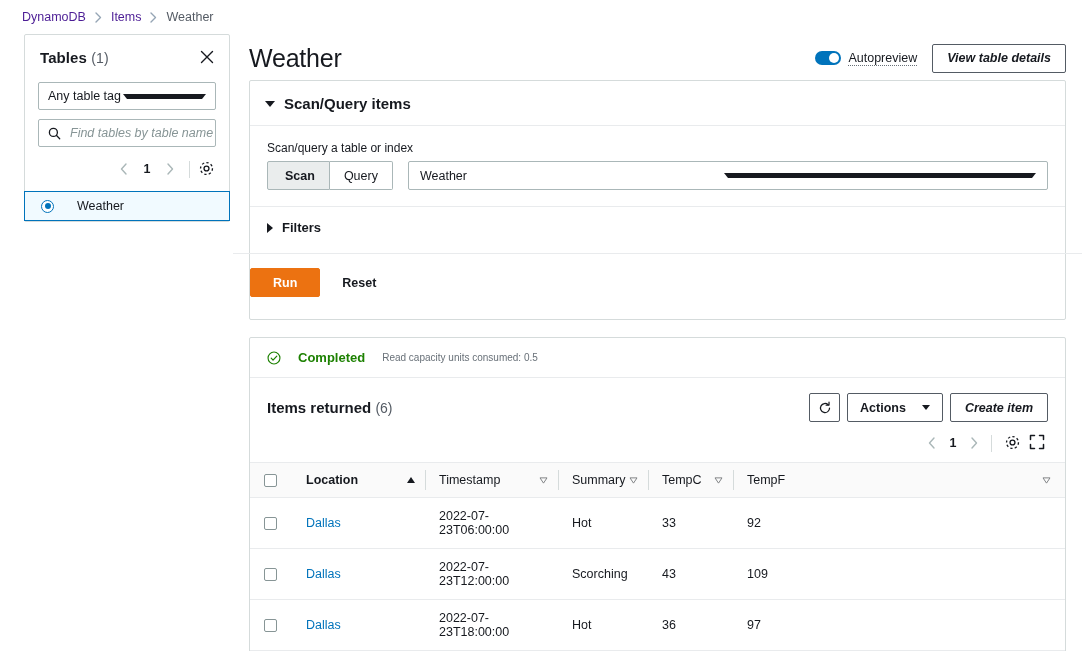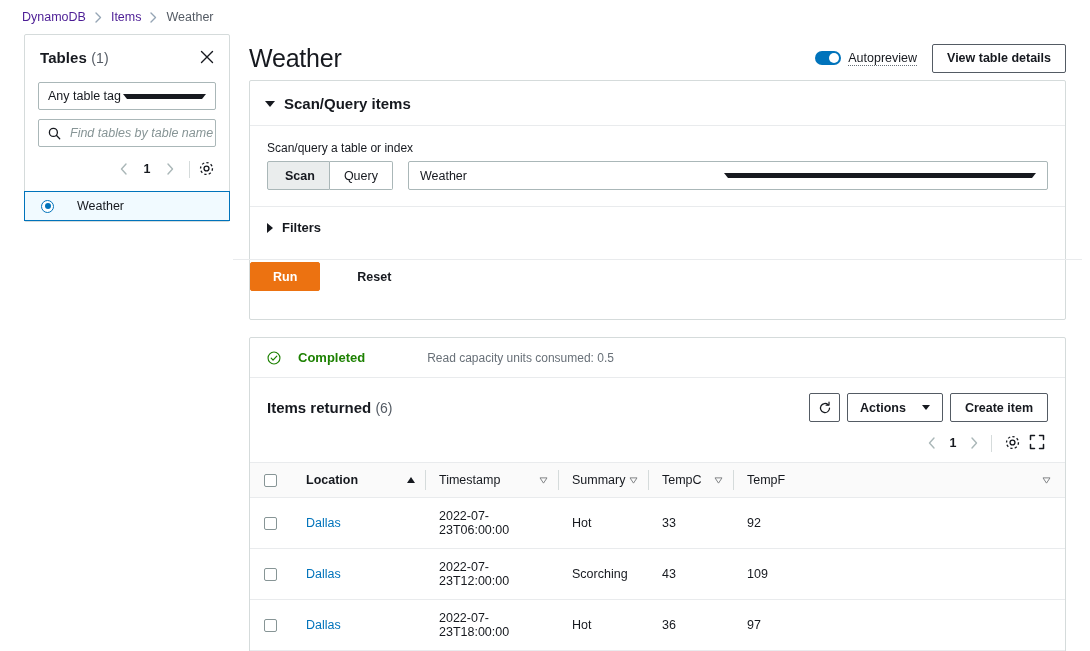--- a/index.html
+++ b/index.html
@@ -157,21 +157,21 @@
     border-bottom: 1px dotted #687078;
     cursor: help;
   }
   .btn {
     height: 29px; padding: 0 14px;
     border: 1px solid #545b64; border-radius: 2px;
     background: #ffffff; color: #16191f;
     font-size: 12.5px; font-weight: 700;
     font-family: "Liberation Sans", sans-serif;
     display: inline-flex; align-items: center; justify-content: center;
-    cursor: pointer; white-space: nowrap;
+    cursor: pointer; white-space: nowrap; font-style: italic;
   }
 
   
   .card {
     background: #ffffff;
     border: 1px solid #d5dbdb;
     border-radius: 2px;
     margin-bottom: 17px;
   }
   .card-head {
@@ -220,24 +220,24 @@
 
   .divider { height: 1px; background: #e9ebed; margin: 16px -17px 0 -17px; }
   .filters-row {
     display: flex; align-items: center; gap: 9px;
     padding: 13px 0 12px 0;
     cursor: pointer;
   }
   .filters-label { font-size: 13px; font-weight: 700; }
 
   .run-row {
-    display: flex; align-items: center; gap: 23px;
-    padding: 2px 0 16px 0;
+    display: flex; align-items: center; gap: 8px;
+    padding: 14px 0 16px 0;
     border-top: 1px solid #e9ebed;
-    margin: 12px -17px; padding-left: 17px; padding-right: 17px;
+    margin: 6px -17px; padding-left: 17px; padding-right: 17px;
   }
   .btn-primary {
     height: 29px; padding: 0 22px;
     background: #ec7211; border: 1px solid #ec7211;
     border-radius: 2px; color: #ffffff;
     font-size: 12.5px; font-weight: 700;
     font-family: "Liberation Sans", sans-serif;
     cursor: pointer;
     display: inline-flex; align-items: center; justify-content: center;
   }
@@ -250,21 +250,21 @@
     display: inline-flex; align-items: center;
   }
 
   
   .status-bar {
     display: flex; align-items: center; gap: 17px;
     padding: 12px 17px;
     border-bottom: 1px solid #e9ebed;
   }
   .status-ok { color: #1d8102; font-size: 13px; font-weight: 700; }
-  .status-note { color: #687078; font-size: 12px; margin-left: 45px; }
+  .status-note { color: #687078; font-size: 10px; }
 
   .res-head {
     display: flex; align-items: center;
     padding: 15px 17px 0 17px;
   }
   .res-title { flex: 1; font-size: 15px; font-weight: 700; }
   .res-title .count { font-weight: 400; color: #545b64; font-size: 14px; }
   .icon-btn {
     width: 31px; height: 29px;
     border: 1px solid #545b64; border-radius: 2px;

